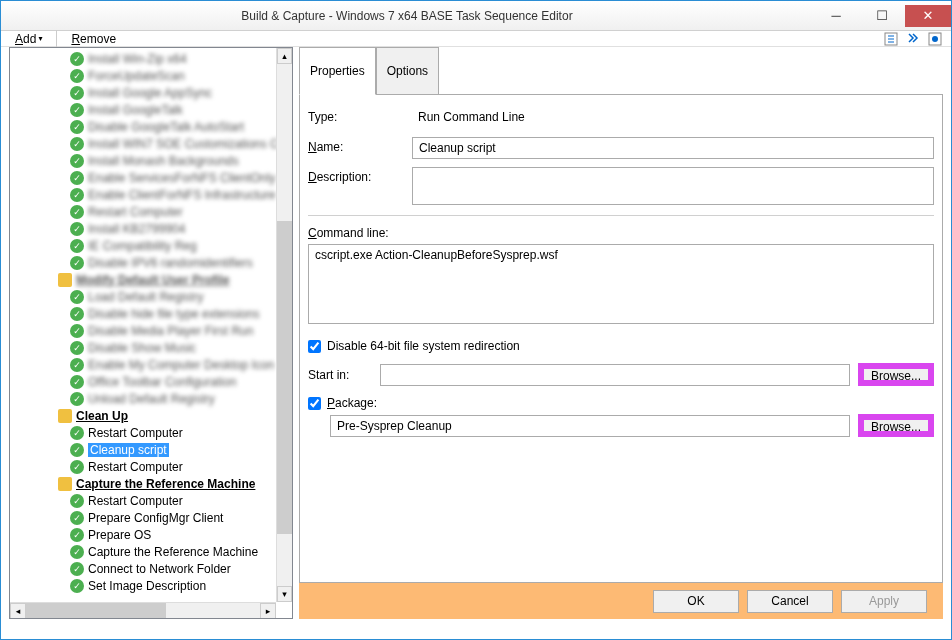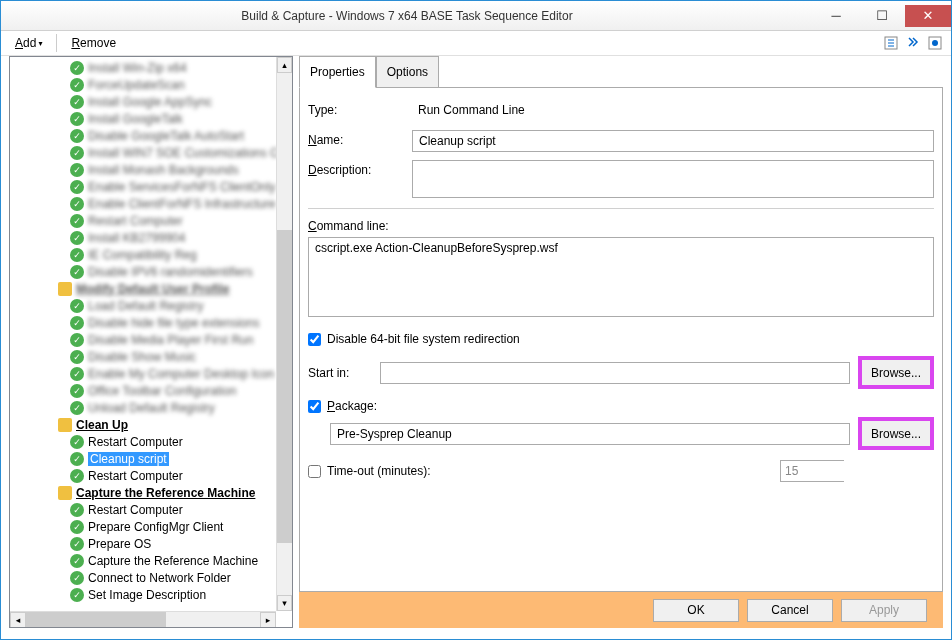--- a/index.html
+++ b/index.html
@@ -2,21 +2,21 @@
 <html><head>
 <meta charset="utf-8">
 <style>
 * { box-sizing: border-box; margin: 0; padding: 0; font-family: "Segoe UI", Tahoma, sans-serif; font-size: 12px; }
 body { background: #fff; width: 952px; height: 640px; overflow: hidden; border: 1px solid #2a8dd4; }
 .titlebar { height: 30px; background: linear-gradient(#fff, #f0f0f0); display: flex; align-items: center; border-bottom: 1px solid #d0d0d0; }
 .titlebar-title { flex: 1; text-align: center; color: #333; font-size: 12px; }
 .titlebar-buttons { display: flex; }
 .titlebar-btn { width: 46px; height: 22px; display: flex; align-items: center; justify-content: center; font-size: 13px; color: #333; }
 .titlebar-btn.close { background: #c75050; color: #fff; width: 46px; height: 22px; }
-.toolbar { height: 25px; display: flex; align-items: center; padding: 4px 8px; gap: 4px; border-bottom: 1px solid #e0e0e0; }
+.toolbar { height: 16px; display: flex; align-items: center; padding: 4px 8px; gap: 4px; border-bottom: 1px solid #e0e0e0; }
 .tool-btn { padding: 2px 6px; display: flex; align-items: center; gap: 2px; cursor: default; }
 .tool-btn .caret { font-size: 8px; }
 .tool-divider { width: 1px; height: 18px; background: #ccc; margin: 0 4px; }
 .tool-icons { margin-left: auto; display: flex; gap: 6px; }
 .tool-icon { width: 16px; height: 16px; display: flex; align-items: center; justify-content: center; }
 .main { display: flex; height: 580px; padding: 0 8px 8px 8px; gap: 6px; }
 .tree-panel { width: 284px; border: 1px solid #828790; background: #fff; overflow: auto; position: relative; }
 .tree { padding: 2px 0; }
 .tree-item { display: flex; align-items: center; height: 17px; padding-left: 8px; white-space: nowrap; }
 .tree-ico { width: 14px; height: 14px; border-radius: 50%; background: #4caf50; display: flex; align-items: center; justify-content: center; color: #fff; font-size: 9px; margin-right: 4px; flex-shrink: 0; }
@@ -29,37 +29,37 @@
 .tree-item.l3 { padding-left: 60px; }
 .scrollbar-h { position: absolute; bottom: 0; left: 0; right: 16px; height: 16px; background: #f0f0f0; border-top: 1px solid #ddd; display: flex; }
 .scrollbar-h .sb-btn { width: 16px; height: 16px; background: #f0f0f0; border: 1px solid #ccc; display:flex; align-items:center; justify-content:center; font-size:9px; }
 .scrollbar-h .sb-track { flex: 1; background: #f0f0f0; position: relative; }
 .scrollbar-h .sb-thumb { position: absolute; left: 0; top: 0; bottom: 0; width: 60%; background: #cdcdcd; }
 .scrollbar-v { position: absolute; top: 0; right: 0; bottom: 16px; width: 16px; background: #f0f0f0; border-left: 1px solid #ddd; display:flex; flex-direction:column;}
 .scrollbar-v .sb-btn { height:16px; background:#f0f0f0; border:1px solid #ccc; display:flex; align-items:center; justify-content:center; font-size:9px;}
 .scrollbar-v .sb-track { flex:1; position:relative; }
 .right-panel { flex: 1; display: flex; flex-direction: column; }
 .tabs { display: flex; margin-bottom: -1px; }
-.tab { padding: 8px 10px; border: 1px solid #ababab; background: #fff; cursor: default; }
+.tab { padding: 16px 10px; border: 1px solid #ababab; background: #fff; cursor: default; }
 .tab.active { border-bottom: 1px solid #fff; z-index: 1; }
 .tab.inactive { background: #f0f0f0; }
 .tab-content { border: 1px solid #ababab; flex: 1; padding: 12px 8px; background: #fff; overflow: hidden; }
 .form-row { display: flex; align-items: flex-start; margin-bottom: 8px; gap: 8px; }
 .form-label { width: 96px; padding-top: 3px; }
 .form-input { flex: 1; border: 1px solid #ababab; padding: 3px 6px; background: #fff; height: 22px; }
 .form-textarea { flex: 1; border: 1px solid #ababab; padding: 3px 6px; background: #fff; height: 38px; resize: none; font-family: inherit; font-size: 12px; }
 .form-textarea.large { height: 80px; }
 .hr { border: none; border-top: 1px solid #d0d0d0; margin: 10px 0; }
 .chk-row { display: flex; align-items: center; gap: 6px; margin-bottom: 10px; }
 .chk { width: 13px; height: 13px; }
 .label-block { margin-bottom: 4px; }
 .indent { margin-left: 22px; }
 .inline-row { display: flex; align-items: center; gap: 8px; margin-bottom: 10px; }
 .inline-row .form-input { flex: 1; }
-.browse-btn { width: 76px; height: 33px; border: 4px solid #d946ef; background: #f0f0f0; cursor: default; }
+.browse-btn { width: 76px; height: 23px; border: 6px solid #d946ef; background: #f0f0f0; cursor: default; }
 .spinner { width: 64px; height: 22px; border: 1px solid #ababab; display: flex; }
 .spinner input { border: none; flex: 1; padding: 0 4px; text-align: left; color: #888; background: #fff; }
 .spinner .sp-btns { width: 16px; display: flex; flex-direction: column; border-left: 1px solid #ababab; }
 .spinner .sp-btn { flex: 1; display: flex; align-items: center; justify-content: center; font-size: 7px; background: #f0f0f0; }
 .disabled-input { background: #f0f0f0; color: #888; }
 .footer { height: 36px; display: flex; align-items: center; justify-content: flex-end; gap: 8px; padding: 0 16px; background: #fdba74; border-top: 0; }
 .footer-btn { width: 86px; height: 23px; border: 1px solid #ababab; background: #f0f0f0; }
 .footer-btn.disabled { color: #999; }
 .underline-first::first-letter { text-decoration: underline; }
 </style>
@@ -294,33 +294,20 @@
 
       <div class="chk-row" style="margin-bottom:4px;">
         <input type="checkbox" class="chk" checked="" style="">
         <span class="underline-first">Package:</span>
       </div>
       <div class="inline-row indent">
         <input class="form-input" value="Pre-Sysprep Cleanup" style="">
         <button class="browse-btn">Browse...</button>
       </div>
 
-      <div class="chk-row" style="margin-bottom:8px;">
-        <input type="checkbox" class="chk" style="">
-        <span>Time-out (minutes):</span>
-        <div style="flex:1;"></div>
-        <div class="spinner">
-          <input disabled="" value="15" style="">
-          <div class="sp-btns">
-              <div class="sp-btn">▴</div>
-              <div class="sp-btn">▾</div>
-            </div>
-        </div>
-        <div style="width:84px;"></div>
-      </div>
 
 
     </div>
 
     <div class="footer">
       <button class="footer-btn">OK</button>
       <button class="footer-btn">Cancel</button>
       <button class="footer-btn disabled" disabled="">Apply</button>
     </div>
   </div>

